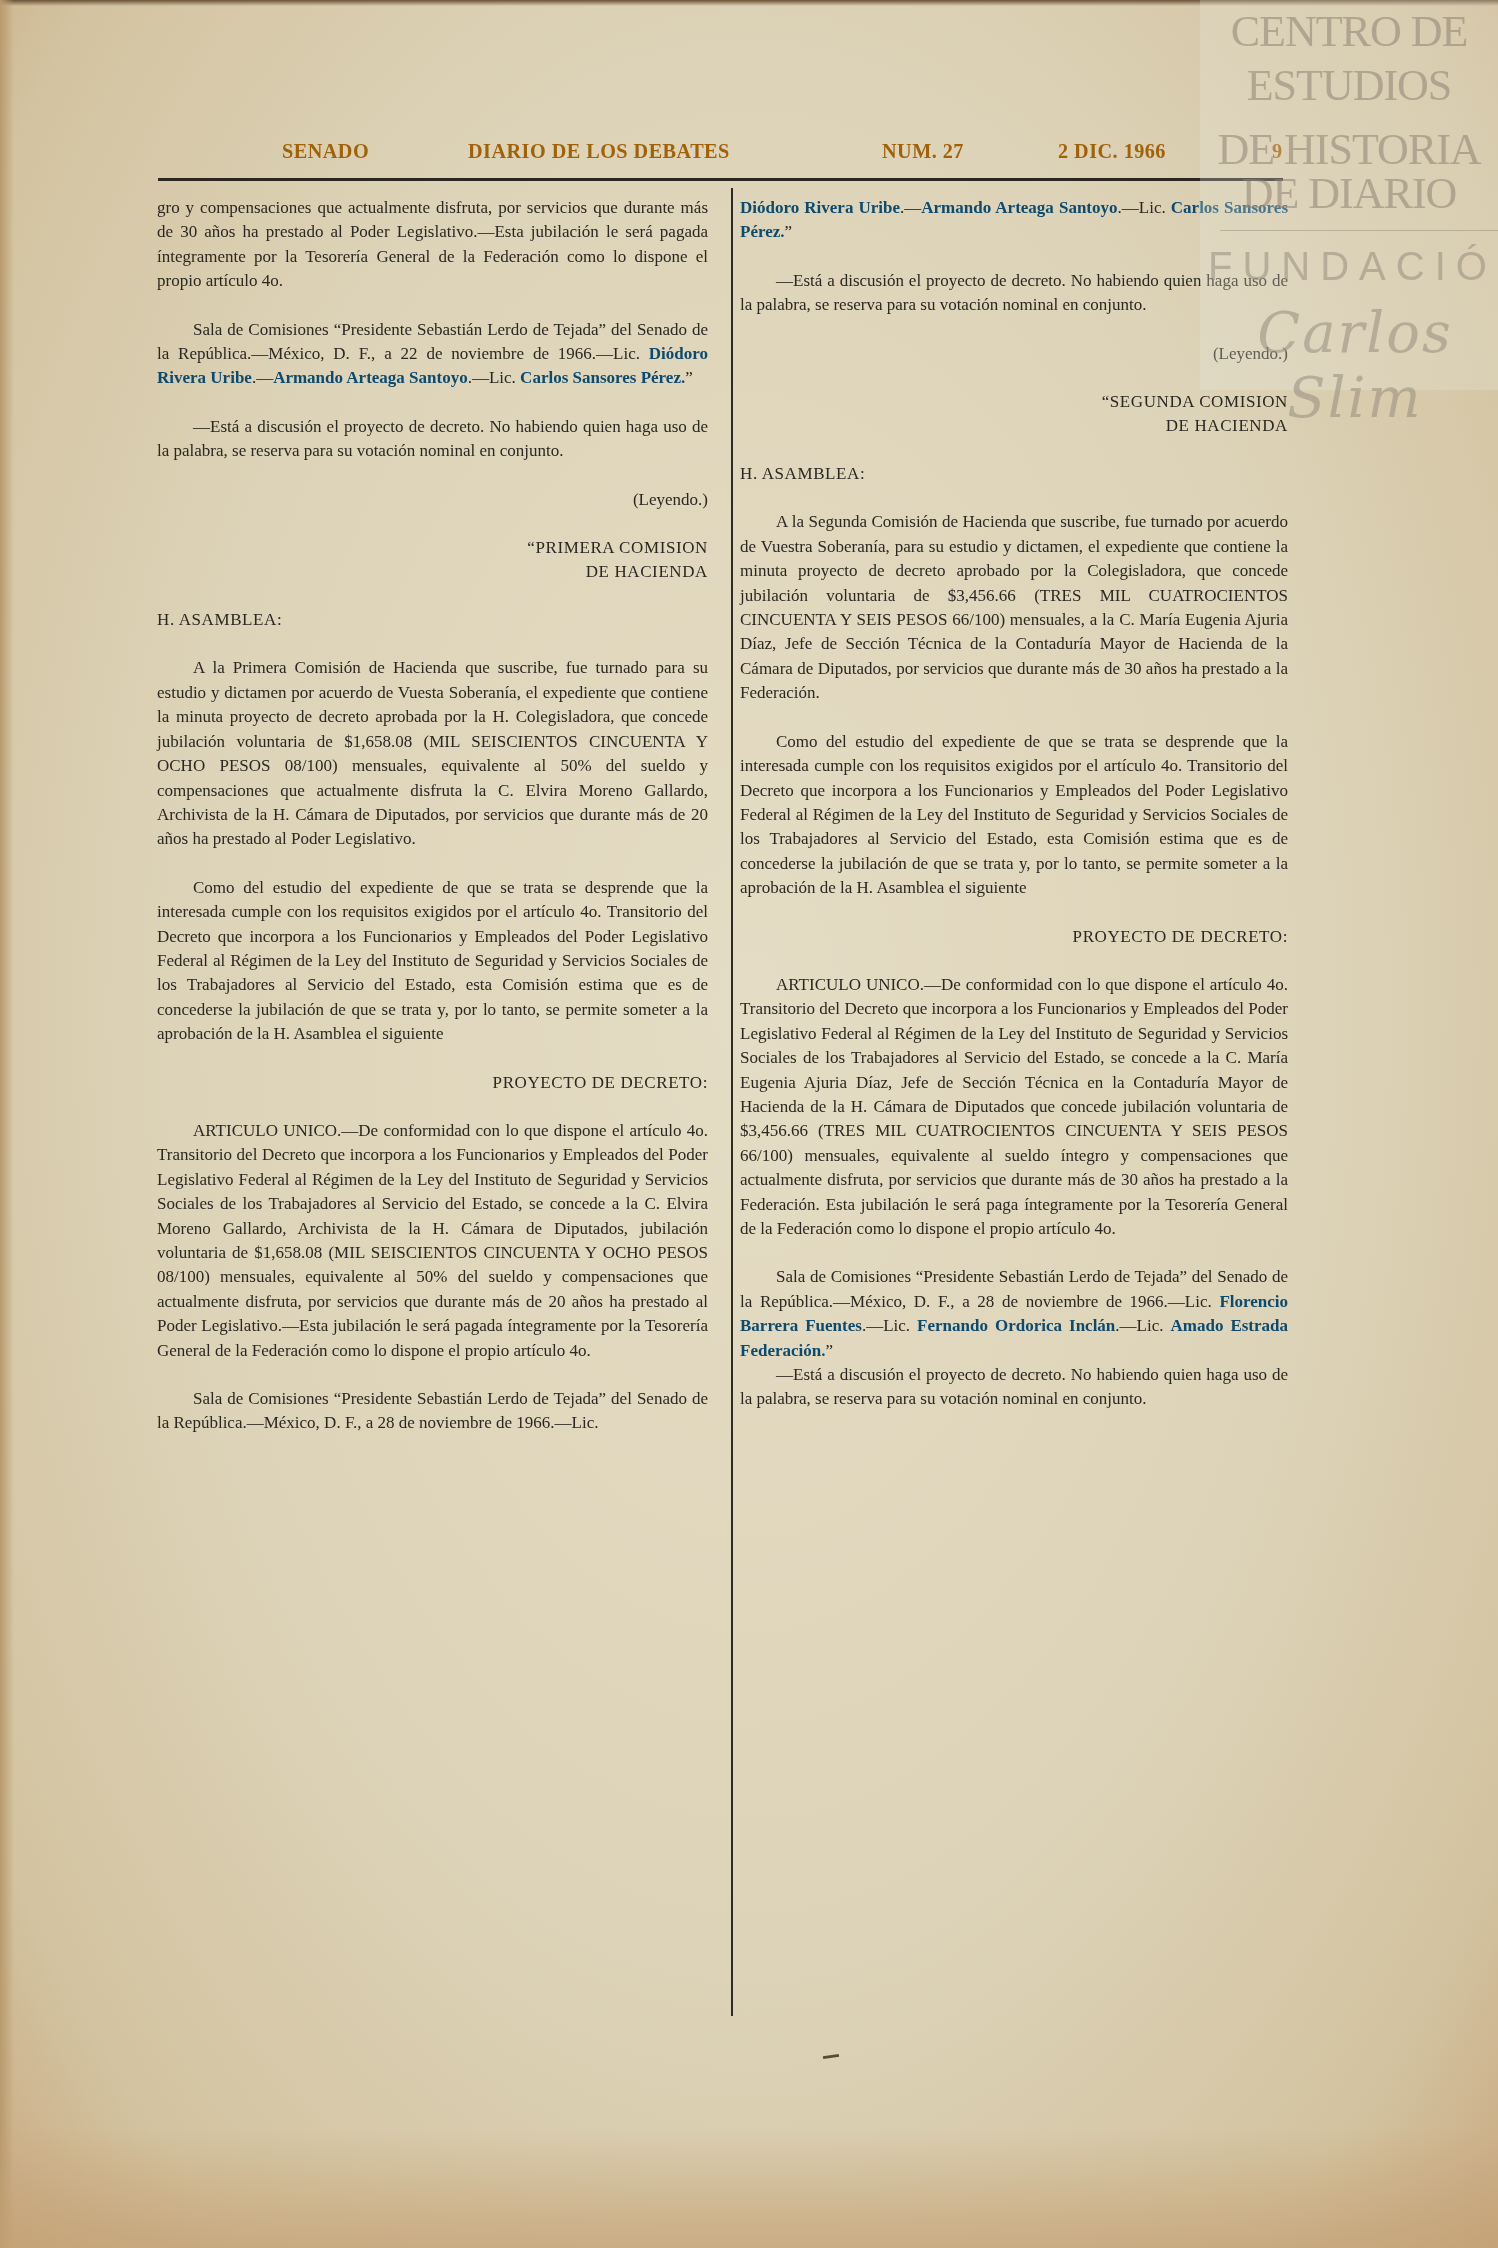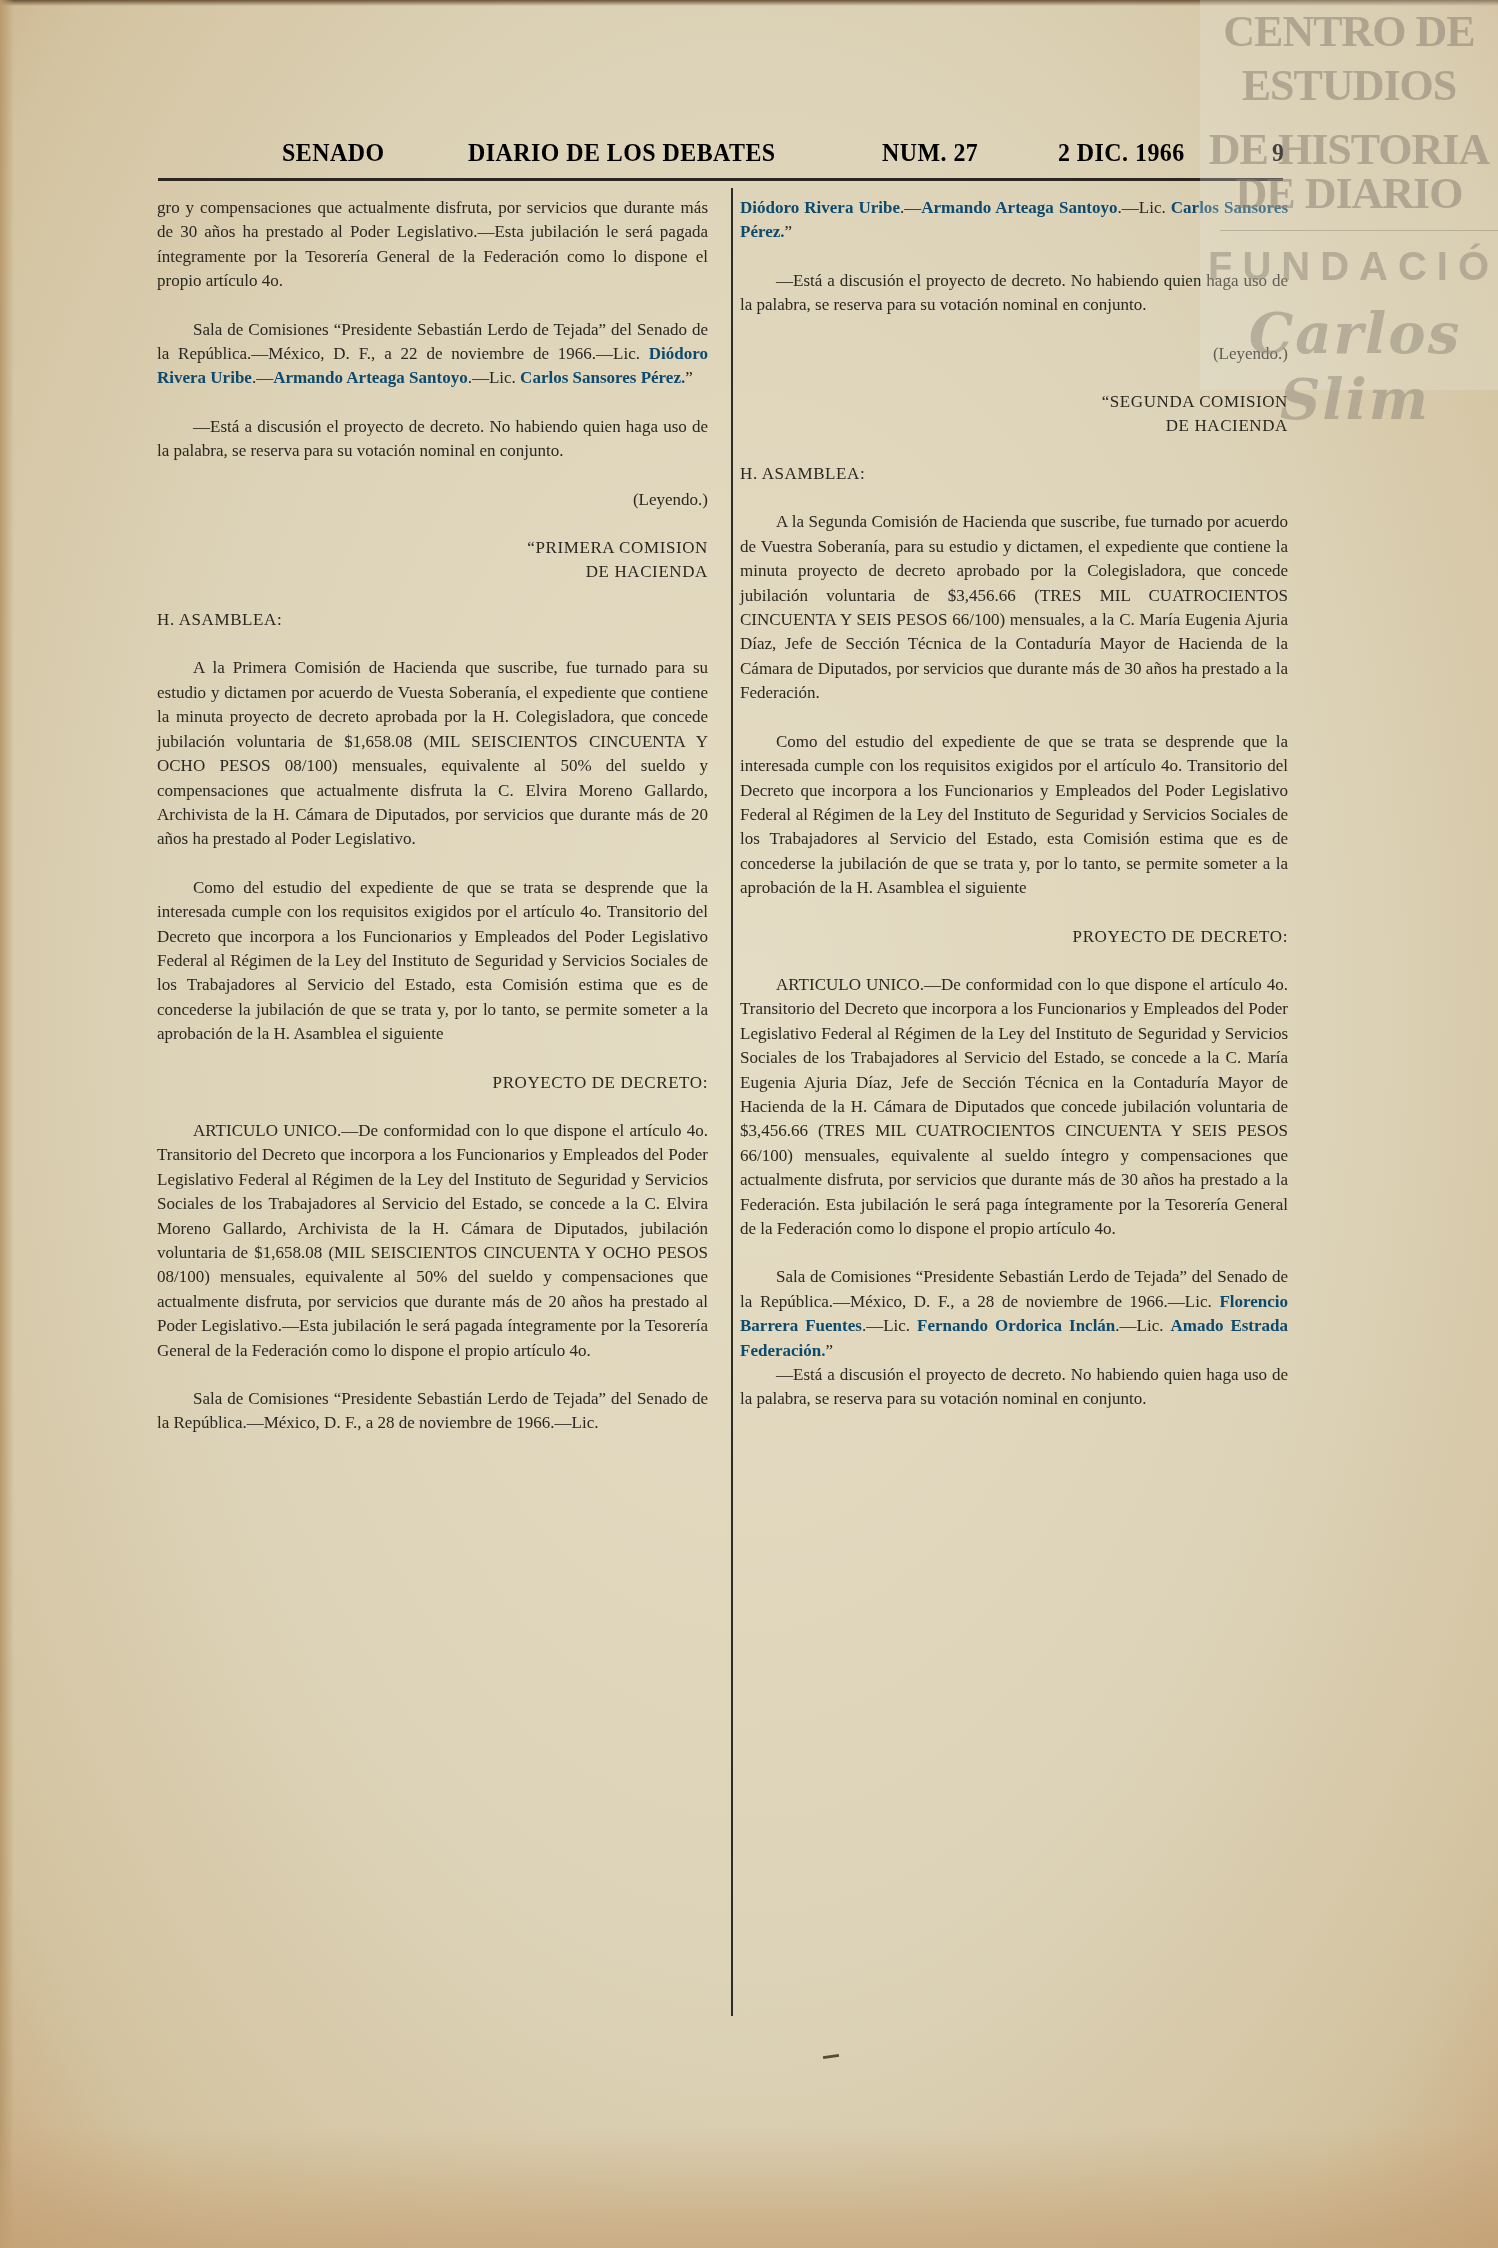--- a/index.html
+++ b/index.html
@@ -20,21 +20,21 @@
     }
     .edge-bottom {
       position: absolute; left: 0; bottom: 0; width: 1498px; height: 120px;
       background: linear-gradient(0deg, rgba(196,160,115,0.7), rgba(210,190,150,0));
     }
 
     
     .header {
       position: absolute; left: 160px; top: 138px; width: 1130px; height: 34px;
       font-family: "Liberation Serif", serif; font-weight: bold;
-      font-size: 26px; letter-spacing: 0.5px; color: #000000;
+      font-size: 22px; letter-spacing: 0.5px; color: #a16207;
     }
     .header span { position: absolute; top: 0; white-space: nowrap; transform: scaleX(0.92); transform-origin: left; }
     .h-senado { left: 122px; }
     .h-diario { left: 308px; }
     .h-num { left: 722px; }
     .h-date { left: 898px; }
     .h-page { left: 1112px; }
     .header-rule {
       position: absolute; left: 158px; top: 178px; width: 1125px; height: 3px; background: #2b2620;
     }
@@ -54,21 +54,20 @@
     .center { text-align: right; text-indent: 0 !important; }
     .caps { letter-spacing: 0.6px; }
     b { font-weight: bold; color: #0c4a6e; }
     .heading-right { text-align: right; text-indent: 0; line-height: 24px; }
 
     
     .watermark {
       position: absolute; left: 1200px; top: 0; width: 298px; height: 390px;
       color: rgba(140,130,115,0.55); font-family: "Liberation Serif", serif; text-align: center;
       background: rgba(235,232,222,0.28);
-      font-weight: bold;
     }
     .wm-line { position: absolute; left: 0; width: 298px; font-size: 44px; line-height: 44px; letter-spacing: -1px; }
     .wm1 { top: 10px; } .wm2 { top: 64px; } .wm3 { top: 128px; } .wm4 { top: 172px; }
     .wm-fund { position: absolute; left: 8px; top: 244px; width: 290px; font-family: "Liberation Sans", sans-serif; font-size: 40px; letter-spacing: 10px; color: rgba(150,140,125,0.55); }
     .wm-sign { position: absolute; left: 10px; top: 300px; width: 290px; font-family: "DejaVu Serif", serif; font-style: italic; font-size: 56px; color: rgba(150,140,125,0.55); letter-spacing: 2px; }
     .wm-rule { position: absolute; left: 20px; top: 230px; width: 278px; height: 1px; background: rgba(150,140,125,0.5); }
 
     .speck { position: absolute; left: 823px; top: 2055px; width: 16px; height: 3px; background: #5a4a38; transform: rotate(-8deg); }
   </style>
 </head>

